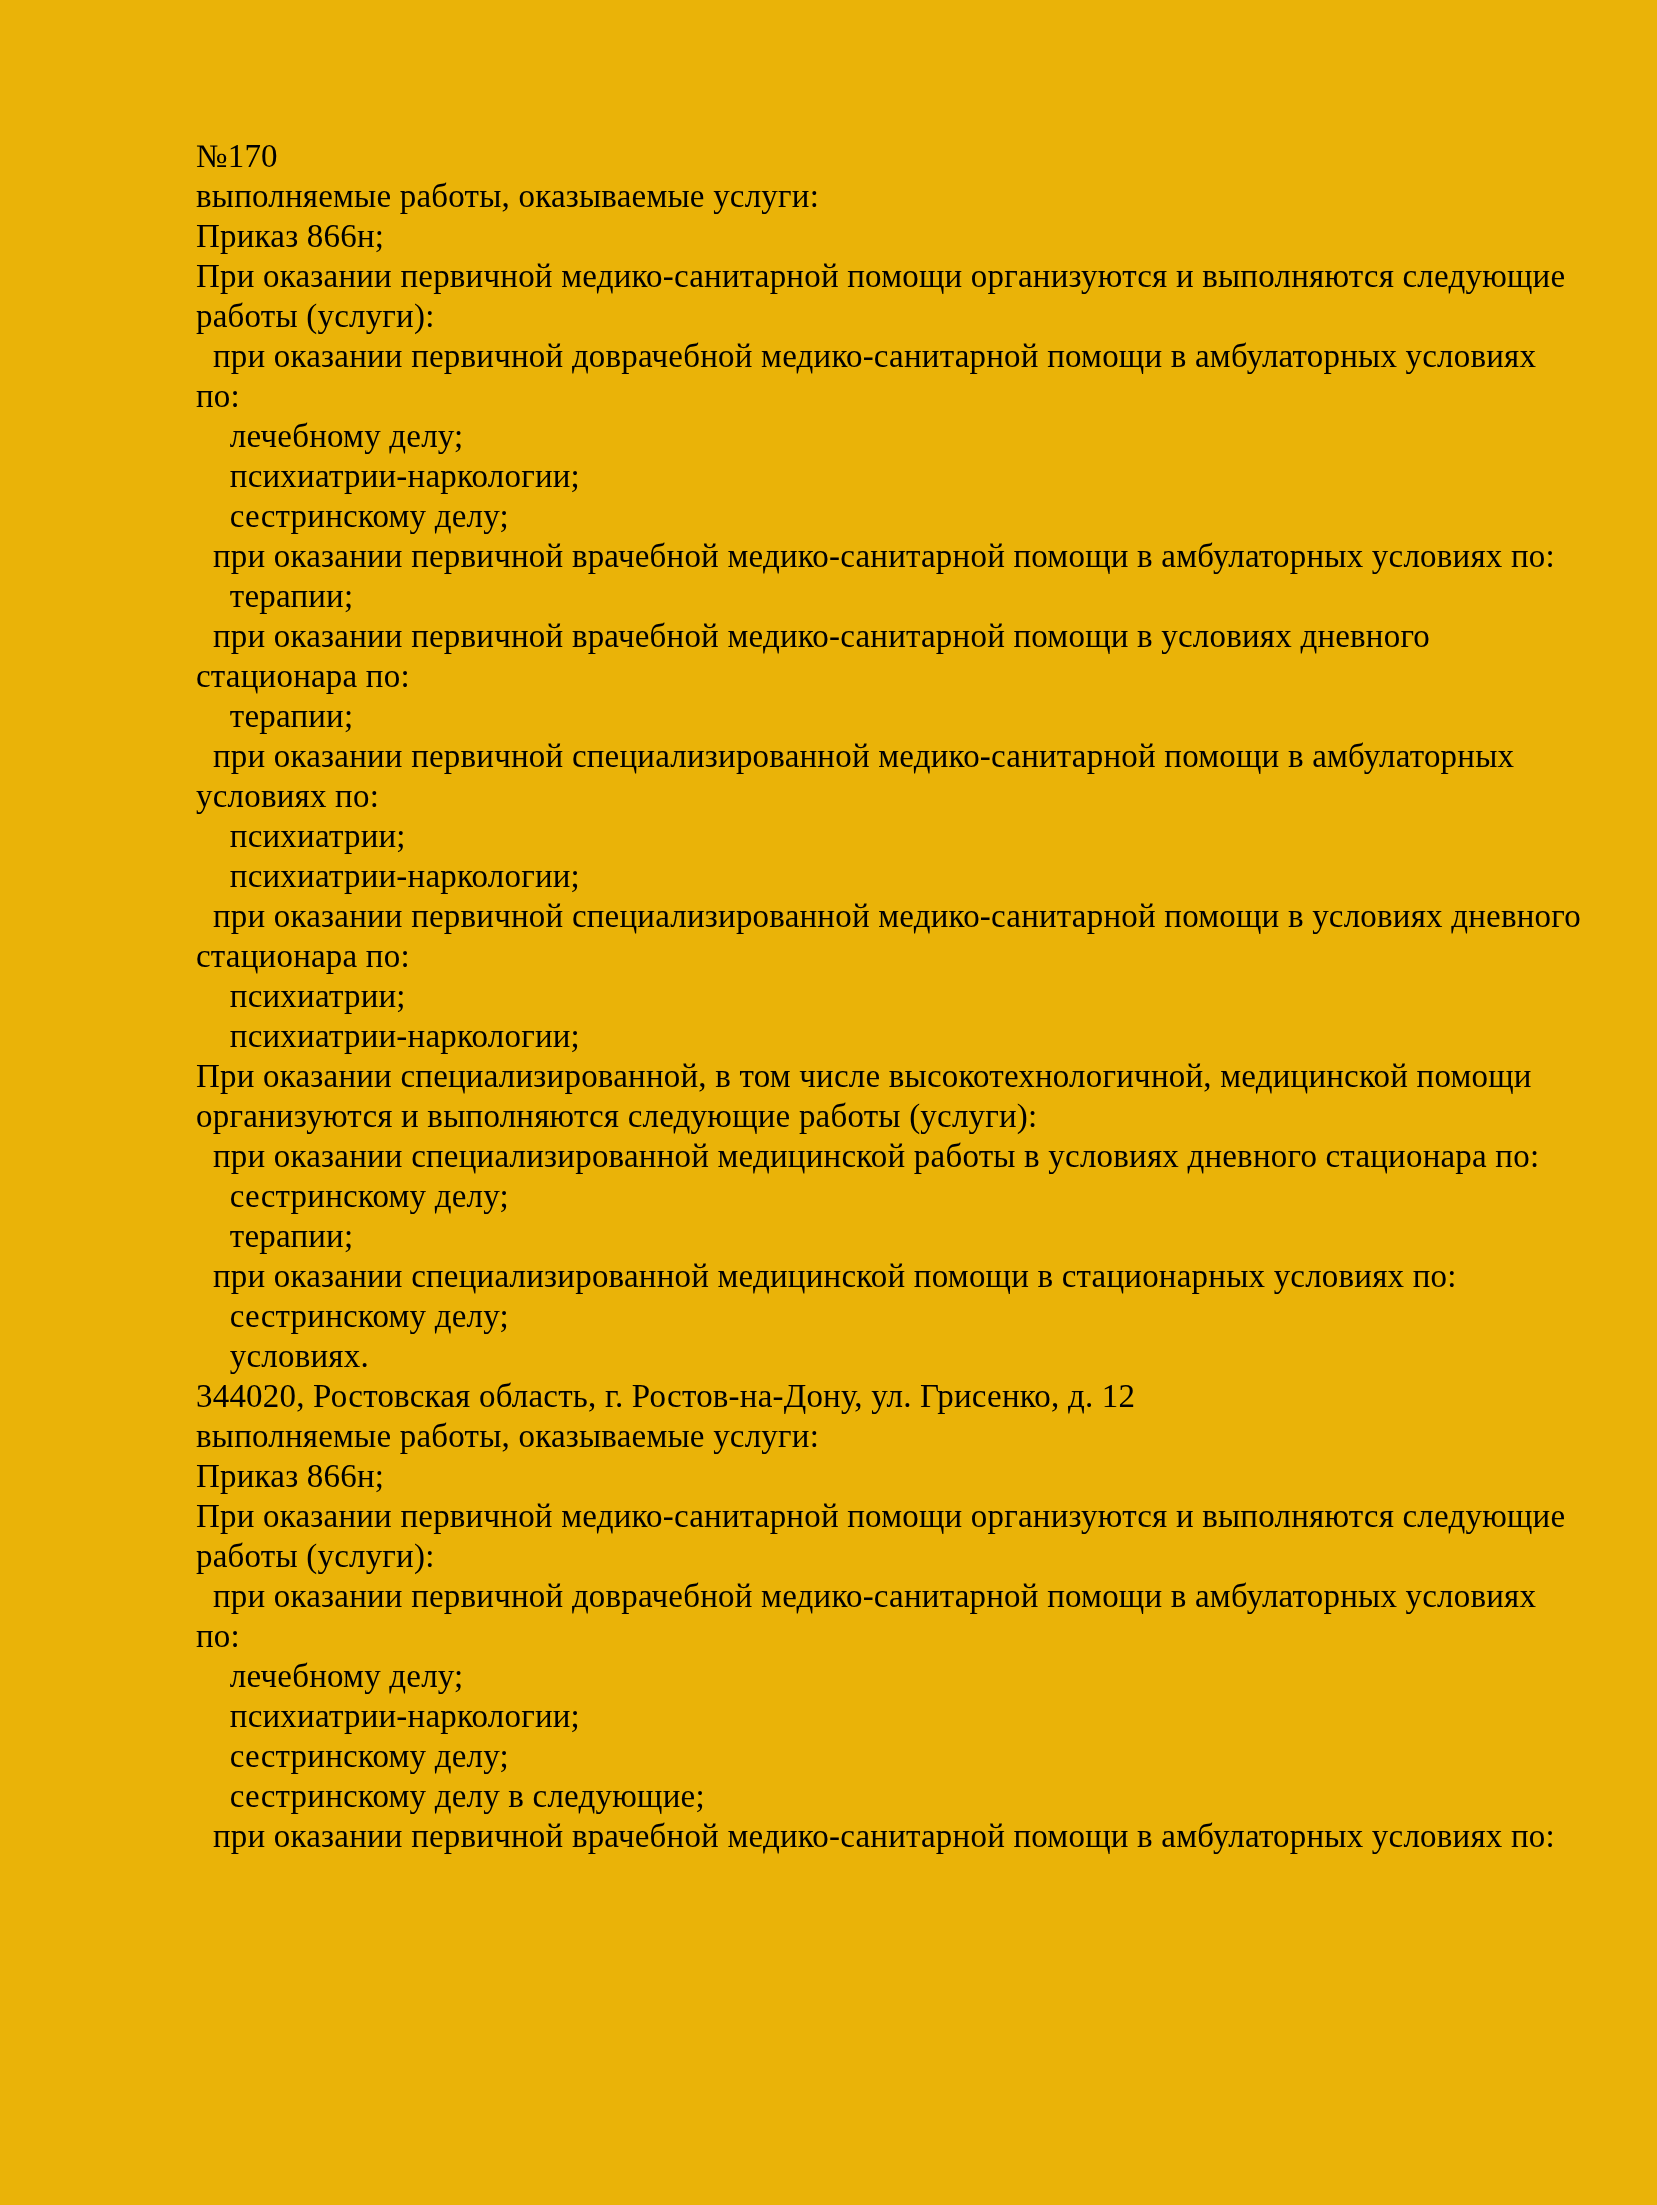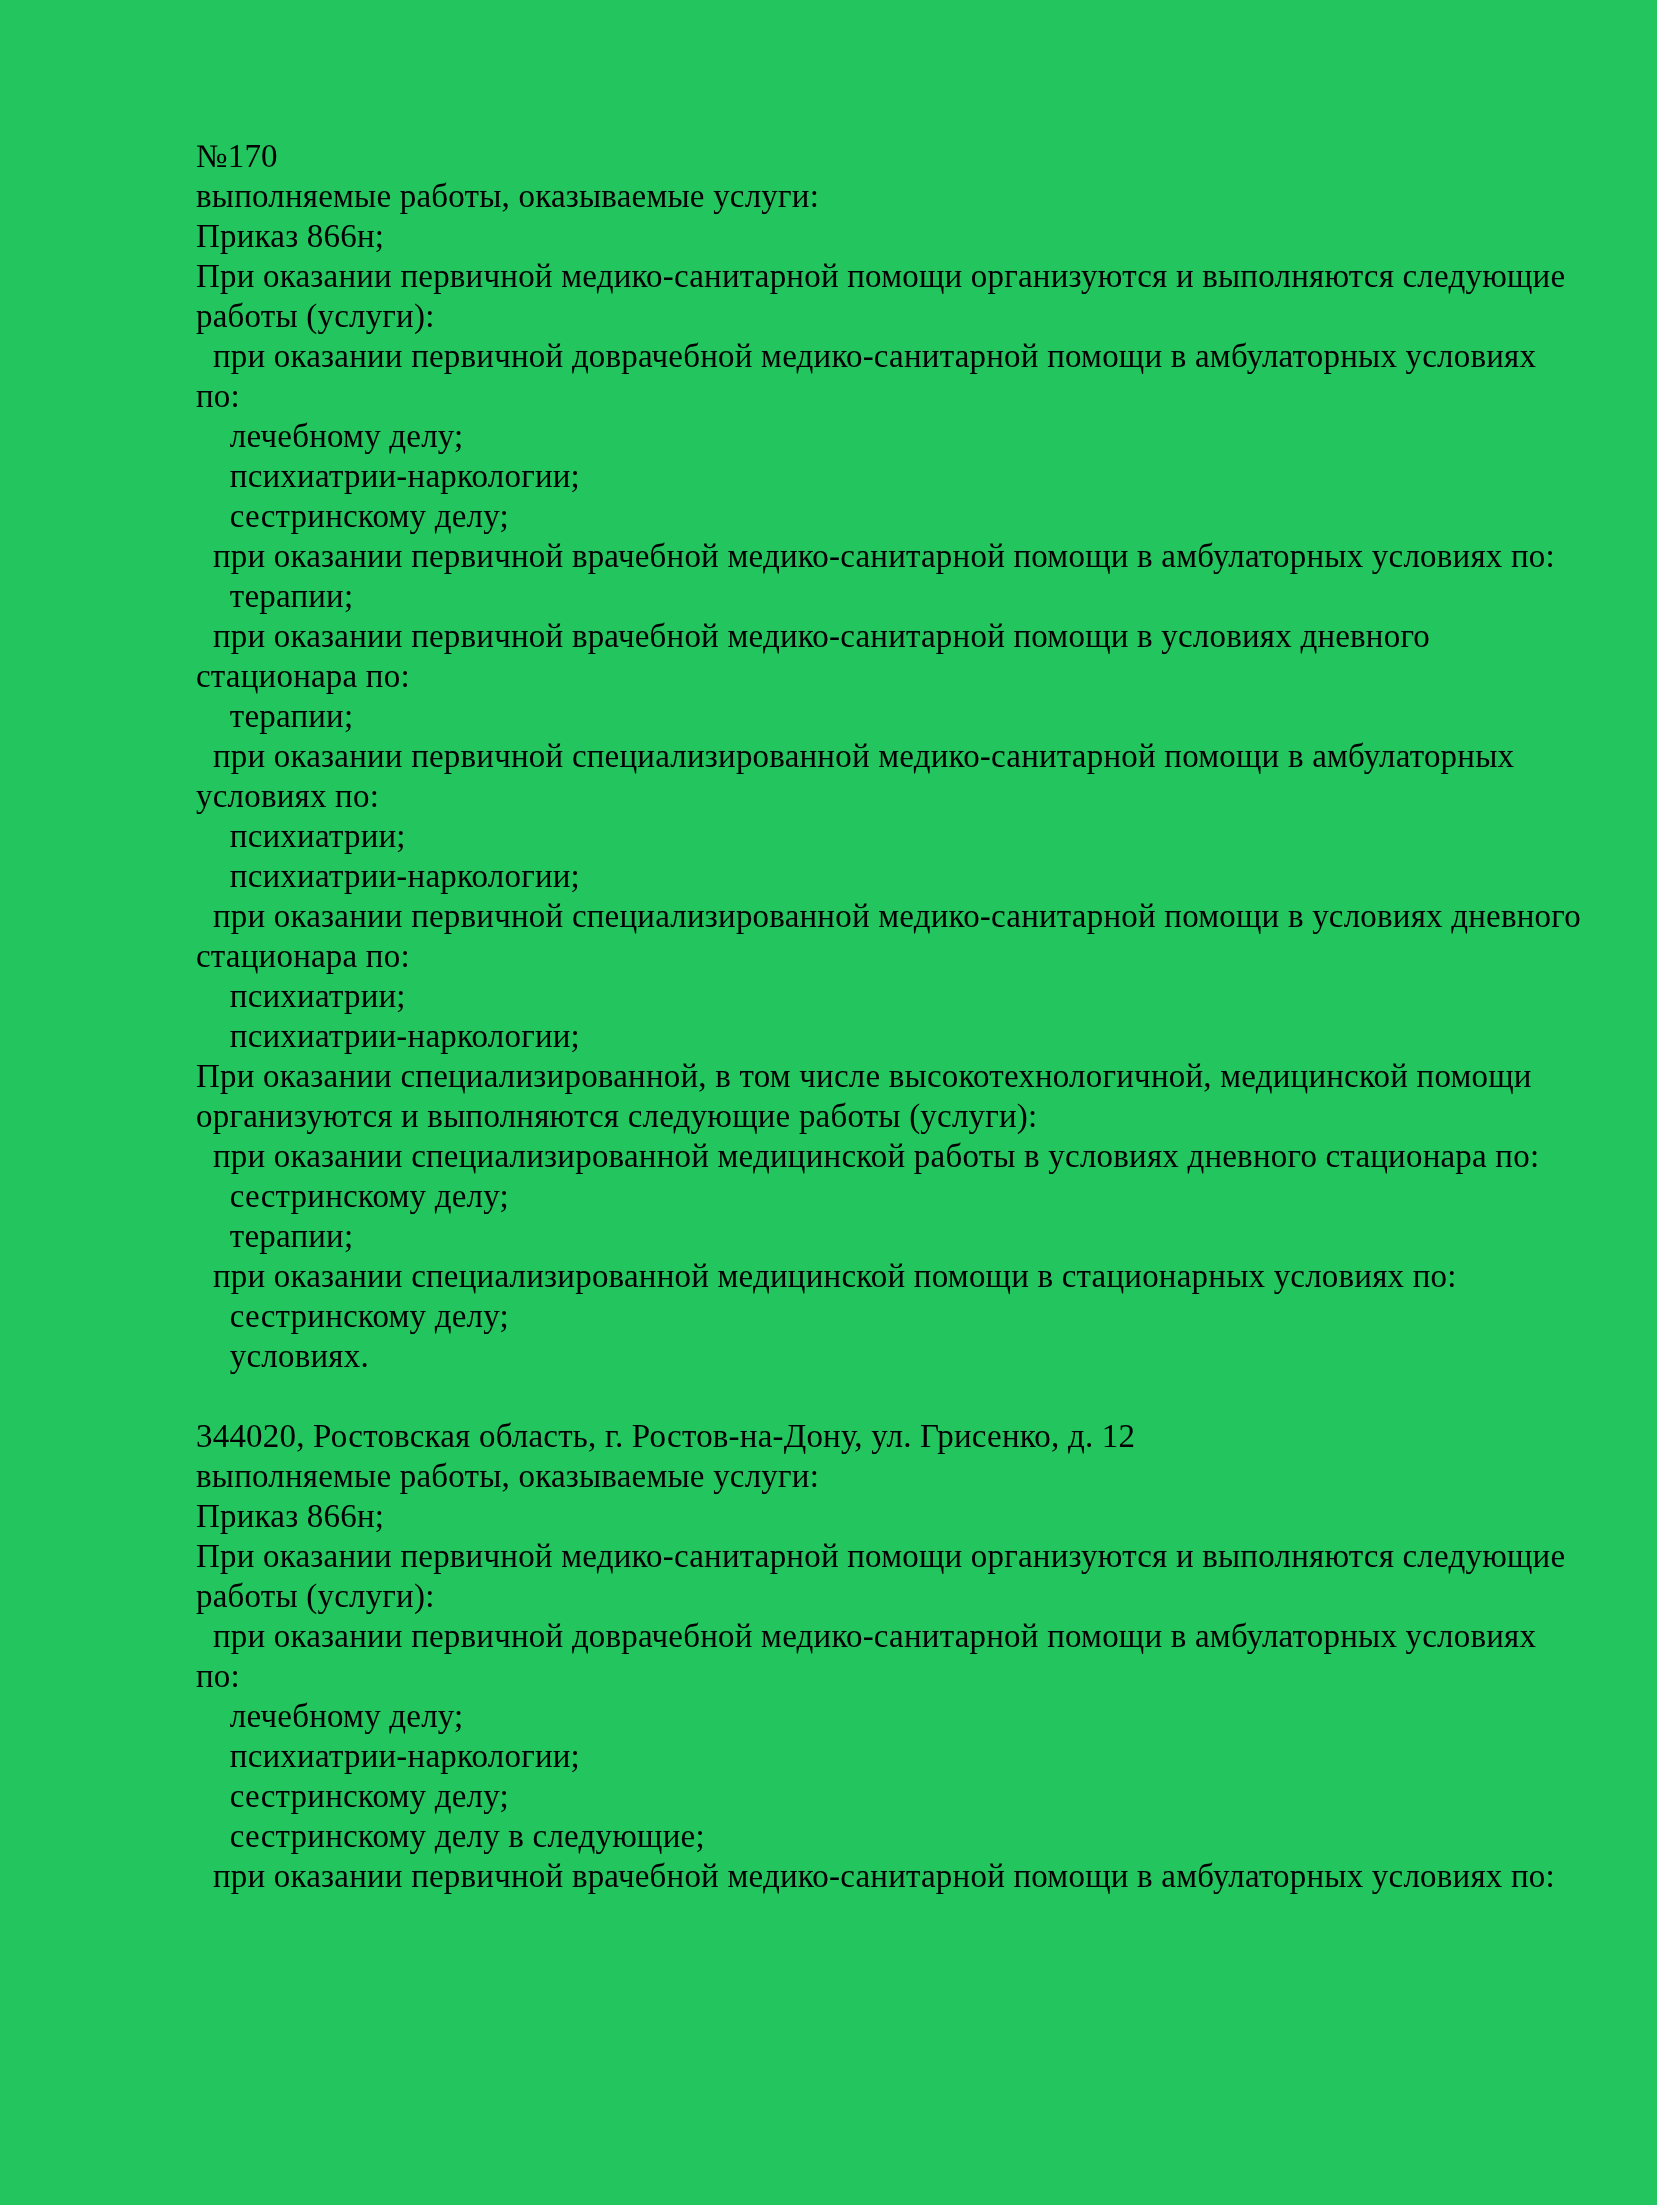--- a/index.html
+++ b/index.html
@@ -5,40 +5,39 @@
   html, body { margin: 0; padding: 0; }
   body {
     width: 1657px;
     height: 2205px;
     background: #ffffff;
   }
   .page {
     position: relative;
     width: 1657px;
     height: 2205px;
-    background: #22c55e;
+    background: #eab308;
     overflow: hidden;
   }
   .content {
     position: absolute;
     top: 136px;
     left: 196px;
     right: 80px;
     color: #000000;
     font-family: "Liberation Serif", "DejaVu Serif", serif;
     font-size: 33px;
     line-height: 40px;
     letter-spacing: 0.2px;
   }
   .line {
     white-space: pre;       
     min-height: 40px;
   }
   .block2 {
-    margin-top: 40px;       
   }
 </style>
 </head>
 <body>
 
 <div class="page">
   <div class="content">
 
     <div class="block block1">
       <div class="line">№170</div>

